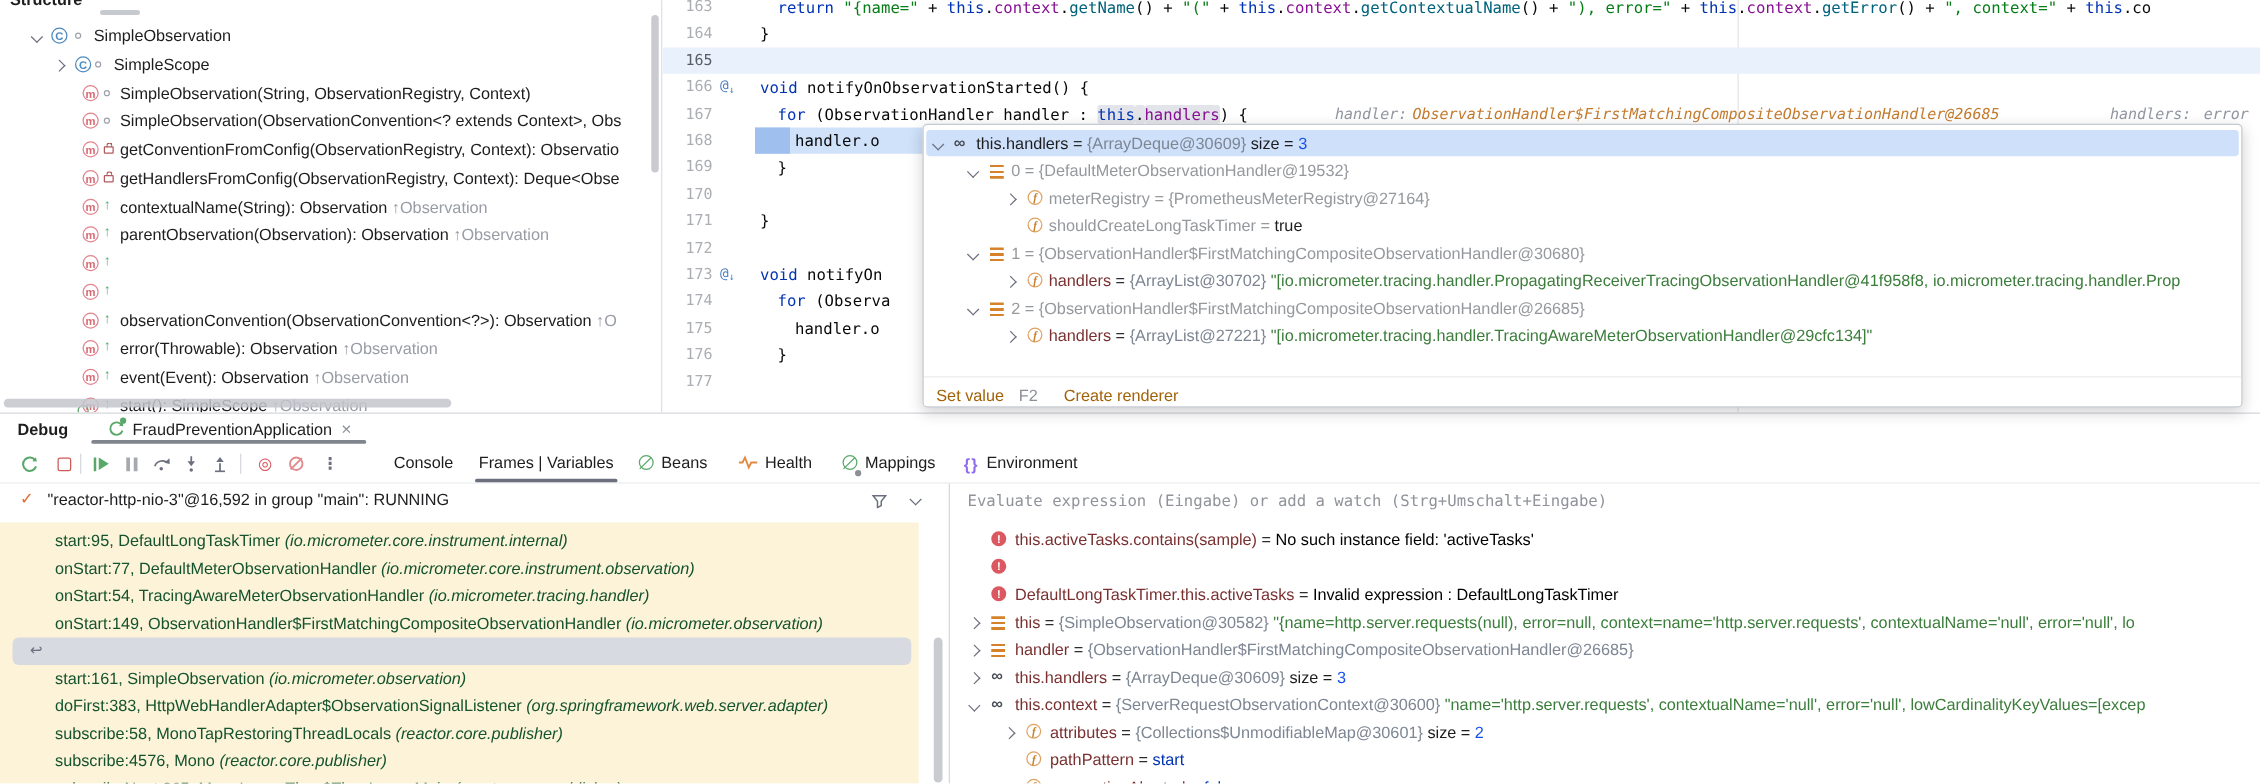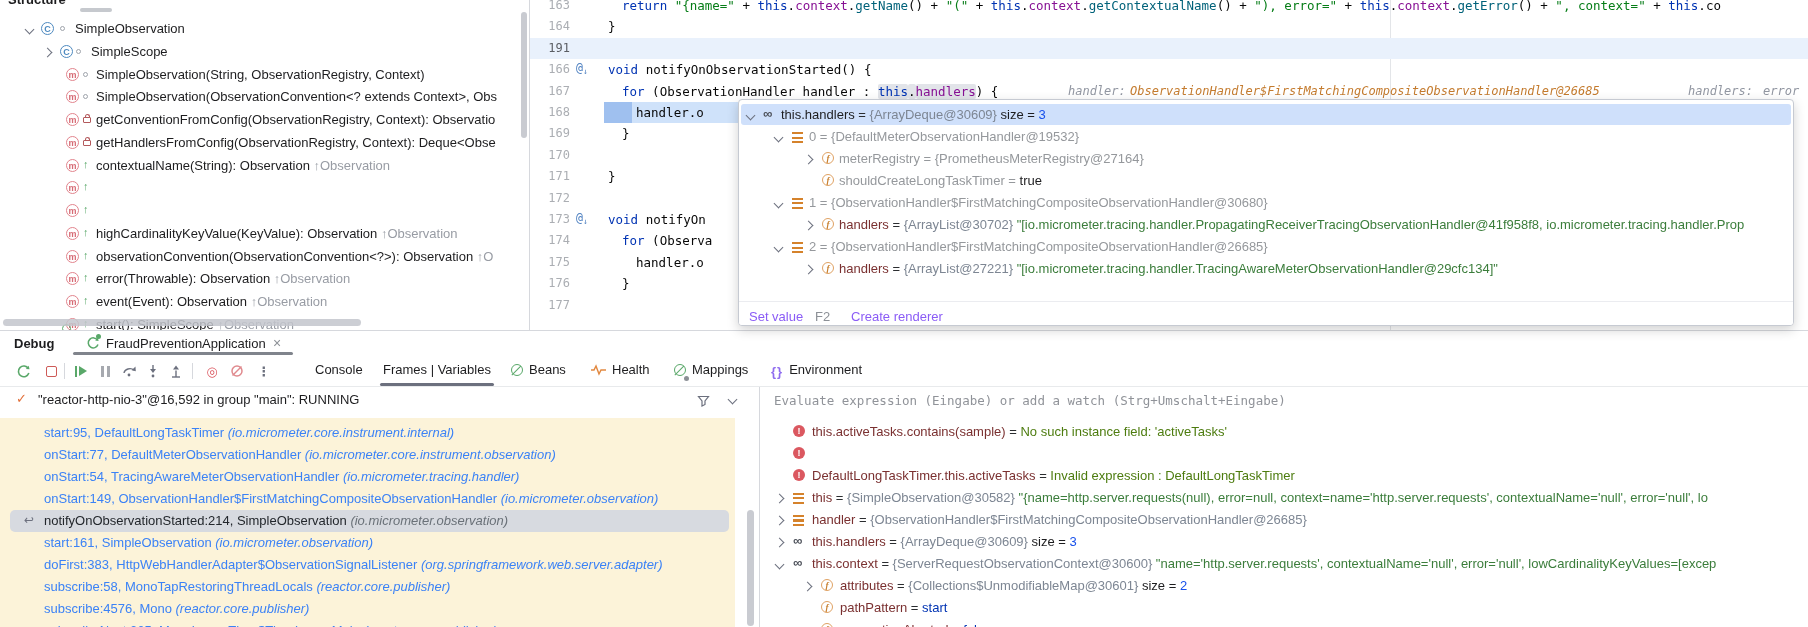--- a/index.html
+++ b/index.html
@@ -46,32 +46,32 @@
   .hint-label{color:#9196a1;font-style:italic;}
   .hint-orange{color:#c47b2e;font-style:italic;}
   #margin-guide{position:absolute;left:860px;top:0;width:1px;height:330px;background:#e3e5e8;}
   
   #popup{position:absolute;left:738px;top:99px;width:1056px;height:227px;background:#fff;
          border:1px solid #c6cad2;box-sizing:border-box;border-radius:4px;
          box-shadow:0 4px 12px rgba(0,0,0,.18);z-index:20;overflow:hidden;}
   .pp-row{position:absolute;left:0;width:100%;height:21px;white-space:nowrap;}
   .pp-sel{position:absolute;left:2px;right:2px;top:0;height:21px;background:#cfe0fb;border-radius:3px;}
   .pp-tx{position:absolute;top:3px;}
-  .vn{color:#7a3030;} .ref{color:#7d8693;} .str{color:#3b7d3b;} .err{color:#4d7c0f;}
+  .vn{color:#7a3030;} .ref{color:#7d8693;} .str{color:#3b7d3b;} .err{color:#000000;}
   .eq{color:#2b2d30;} .num{color:#1750eb;} .kw{color:#0033b3;} .g{color:#95989c;} .dk{color:#1d1d1f;}
   .ic-watch{position:absolute;top:2px;color:#4b4f58;font-size:13px;font-weight:600;}
   .ica{position:absolute;top:6px;width:11px;height:11px;
        background:repeating-linear-gradient(to bottom,#d5822b 0 2px,transparent 2px 4.5px);}
   .icf{position:absolute;top:4px;width:12px;height:12px;border-radius:50%;border:1.2px solid #e0a263;
        box-sizing:border-box;color:#c87f2e;display:flex;align-items:center;justify-content:center;
        font:italic 600 9px "Liberation Serif",serif;background:#fff;}
   .icerr{position:absolute;top:4px;width:12px;height:12px;border-radius:50%;background:#db5860;color:#fff;
          display:flex;align-items:center;justify-content:center;font-size:9px;font-weight:700;}
   #pp-footer{position:absolute;left:0;right:0;top:201px;bottom:0;border-top:1px solid #ebecf0;background:#fff;}
-  .pp-link{position:absolute;top:7px;color:#8b5cf6;cursor:pointer;}
+  .pp-link{position:absolute;top:7px;color:#a16207;cursor:pointer;}
   #pp-f2{position:absolute;top:7px;color:#8c9096;}
   
   #debugbar{position:absolute;left:0;top:330px;width:1808px;height:26px;background:#fff;border-top:1px solid #d6d8dd;box-sizing:border-box;}
   #debug-label{position:absolute;left:14px;top:5px;font-weight:600;}
   #run-tab{position:absolute;left:72px;top:0px;height:25px;}
   #run-tab-icon{position:absolute;left:14px;top:5px;width:14px;height:14px;color:#59a869;}
   #run-tab-dot{position:absolute;left:24px;top:3px;width:5px;height:5px;border-radius:50%;background:#59a869;}
   #run-tab-label{position:absolute;left:34px;top:5px;}
   #run-tab-close{position:absolute;left:201px;top:4px;color:#8c9096;font-size:14px;}
   #run-tab-underline{position:absolute;left:73px;top:352px;width:220px;height:3px;border-radius:2px;background:#80848c;}
@@ -100,21 +100,21 @@
   #pane-divider{position:absolute;left:759px;top:387px;width:1px;height:240px;background:#d6d8dd;}
   #right-pane{position:absolute;left:760px;top:387px;width:1048px;height:240px;background:#fff;overflow:hidden;}
   #thread-row{position:absolute;left:0;top:0;width:759px;height:27px;background:#fff;}
   #thread-check{position:absolute;left:16px;top:4px;color:#e2703a;font-weight:700;}
   #thread-text{position:absolute;left:38px;top:5px;color:#1d1d1f;}
   #thread-funnel{position:absolute;left:697px;top:7px;}
   #thread-chev{position:absolute;left:729px;top:9px;}
   #frames-bg{position:absolute;left:0;top:31px;width:735px;height:209px;background:#fcf3d9;}
   .fr-row{position:absolute;left:0;width:735px;height:22px;white-space:nowrap;}
   .fr-sel{position:absolute;left:10px;right:6px;top:0;height:22px;background:#d7dae0;border-radius:5px;}
-  .fr-tx{position:absolute;left:44px;top:3px;color:#3b82f6;}
+  .fr-tx{position:absolute;left:44px;top:3px;color:#14532d;}
   .fr-tx .pkg{font-style:italic;}
   .fr-row.selected .fr-tx{color:#23272c;}
   .fr-row.selected .fr-tx .pkg{color:#6a7178;}
   .fr-ic{position:absolute;left:24px;top:3px;color:#6c707e;font-size:12px;}
   #frames-vscroll{position:absolute;left:747px;top:123px;width:7px;height:116px;border-radius:4px;background:#c9cbd1;}
   #eval-row{position:absolute;left:0;top:0;width:1048px;height:27px;background:#fff;}
   #eval-text{position:absolute;left:14px;top:6px;color:#909399;
              font-family:"DejaVu Sans Mono","Liberation Mono",monospace;font-size:12.5px;}
   .w-row{position:absolute;left:0;width:1048px;height:22px;white-space:nowrap;}
   .w-tx{position:absolute;top:3px;}
@@ -162,29 +162,29 @@
           <span class="tx" style="left: 96px;"><span>getHandlersFromConfig(ObservationRegistry, Context): Deque&lt;Obse</span></span>
         </div>
         <div class="st-row" style="top: 155px;">
           <div class="icM" style="left: 66px;">m</div>
           <span class="ovr" style="left: 83px;">↑</span>
           <span class="tx" style="left: 96px;"><span>contextualName(String): Observation</span><span class="sfx"> ↑Observation</span></span>
         </div>
         <div class="st-row" style="top: 177px;">
           <div class="icM" style="left: 66px;">m</div>
           <span class="ovr" style="left: 83px;">↑</span>
+          <span class="tx" style="left: 96px;"><span>parentObservation(Observation): Observation</span><span class="sfx"> ↑Observation</span></span>
         </div>
         <div class="st-row" style="top: 200px;">
           <div class="icM" style="left: 66px;">m</div>
           <span class="ovr" style="left: 83px;">↑</span>
         </div>
         <div class="st-row" style="top: 223px;">
           <div class="icM" style="left: 66px;">m</div>
           <span class="ovr" style="left: 83px;">↑</span>
-          <span class="tx" style="left: 96px;"><span>highCardinalityKeyValue(KeyValue): Observation</span><span class="sfx"> ↑Observation</span></span>
         </div>
         <div class="st-row" style="top: 246px;">
           <div class="icM" style="left: 66px;">m</div>
           <span class="ovr" style="left: 83px;">↑</span>
           <span class="tx" style="left: 96px;"><span>observationConvention(ObservationConvention&lt;?&gt;): Observation</span><span class="sfx"> ↑O</span></span>
         </div>
         <div class="st-row" style="top: 268px;">
           <div class="icM" style="left: 66px;">m</div>
           <span class="ovr" style="left: 83px;">↑</span>
           <span class="tx" style="left: 96px;"><span>error(Throwable): Observation</span><span class="sfx"> ↑Observation</span></span>
@@ -211,21 +211,21 @@
         <div class="ed-line" style="top: -5px;">
           <span class="lnum">163</span>
           <span class="code" style="left: 92px;"><span class="k">return </span><span class="s">"{name="</span><span class="p"> + </span><span class="k">this</span><span class="p">.</span><span class="f">context</span><span class="p">.</span><span class="m">getName</span><span class="p">() + </span><span class="s">"("</span><span class="p"> + </span><span class="k">this</span><span class="p">.</span><span class="f">context</span><span class="p">.</span><span class="m">getContextualName</span><span class="p">() + </span><span class="s">"), error="</span><span class="p"> + </span><span class="k">this</span><span class="p">.</span><span class="f">context</span><span class="p">.</span><span class="m">getError</span><span class="p">() + </span><span class="s">", context="</span><span class="p"> + </span><span class="k">this</span><span class="p">.co</span></span>
         </div>
         <div class="ed-line" style="top: 16px;">
           <span class="lnum">164</span>
           <span class="code" style="left: 78px;"><span class="p">}</span></span>
         </div>
         <div class="caret-band" style="top: 38px;"></div>
         <div class="ed-line" style="top: 38px;">
-          <span class="lnum cur">191</span>
+          <span class="lnum cur">165</span>
           <span class="code" style="left: 70px;"></span>
         </div>
         <div class="ed-line" style="top: 59px;">
           <span class="lnum">166</span>
           <span class="gut-at">@<i>↓</i></span>
           <span class="code" style="left: 78px;"><span class="k">void </span><span class="p">notifyOnObservationStarted() {</span></span>
         </div>
         <div class="ed-line" style="top: 81px;">
           <span class="lnum">167</span>
           <span class="code" style="left: 92px;"><span class="k">for </span><span class="p">(ObservationHandler handler : </span><span class="k hl">this</span><span class="p hl">.</span><span class="f hl">handlers</span><span class="p">) {</span></span>
@@ -434,21 +434,20 @@
         </div>
         <div class="fr-row" style="top: 79px;">
           <span class="fr-tx"><span>onStart:54, TracingAwareMeterObservationHandler </span><span class="pkg">(io.micrometer.tracing.handler)</span></span>
         </div>
         <div class="fr-row" style="top: 101px;">
           <span class="fr-tx"><span>onStart:149, ObservationHandler$FirstMatchingCompositeObservationHandler </span><span class="pkg">(io.micrometer.observation)</span></span>
         </div>
         <div class="fr-row selected" style="top: 123px;">
           <div class="fr-sel"></div>
           <span class="fr-ic">↩</span>
-          <span class="fr-tx"><span>notifyOnObservationStarted:214, SimpleObservation </span><span class="pkg">(io.micrometer.observation)</span></span>
         </div>
         <div class="fr-row" style="top: 145px;">
           <span class="fr-tx"><span>start:161, SimpleObservation </span><span class="pkg">(io.micrometer.observation)</span></span>
         </div>
         <div class="fr-row" style="top: 167px;">
           <span class="fr-tx"><span>doFirst:383, HttpWebHandlerAdapter$ObservationSignalListener </span><span class="pkg">(org.springframework.web.server.adapter)</span></span>
         </div>
         <div class="fr-row" style="top: 189px;">
           <span class="fr-tx"><span>subscribe:58, MonoTapRestoringThreadLocals </span><span class="pkg">(reactor.core.publisher)</span></span>
         </div>

